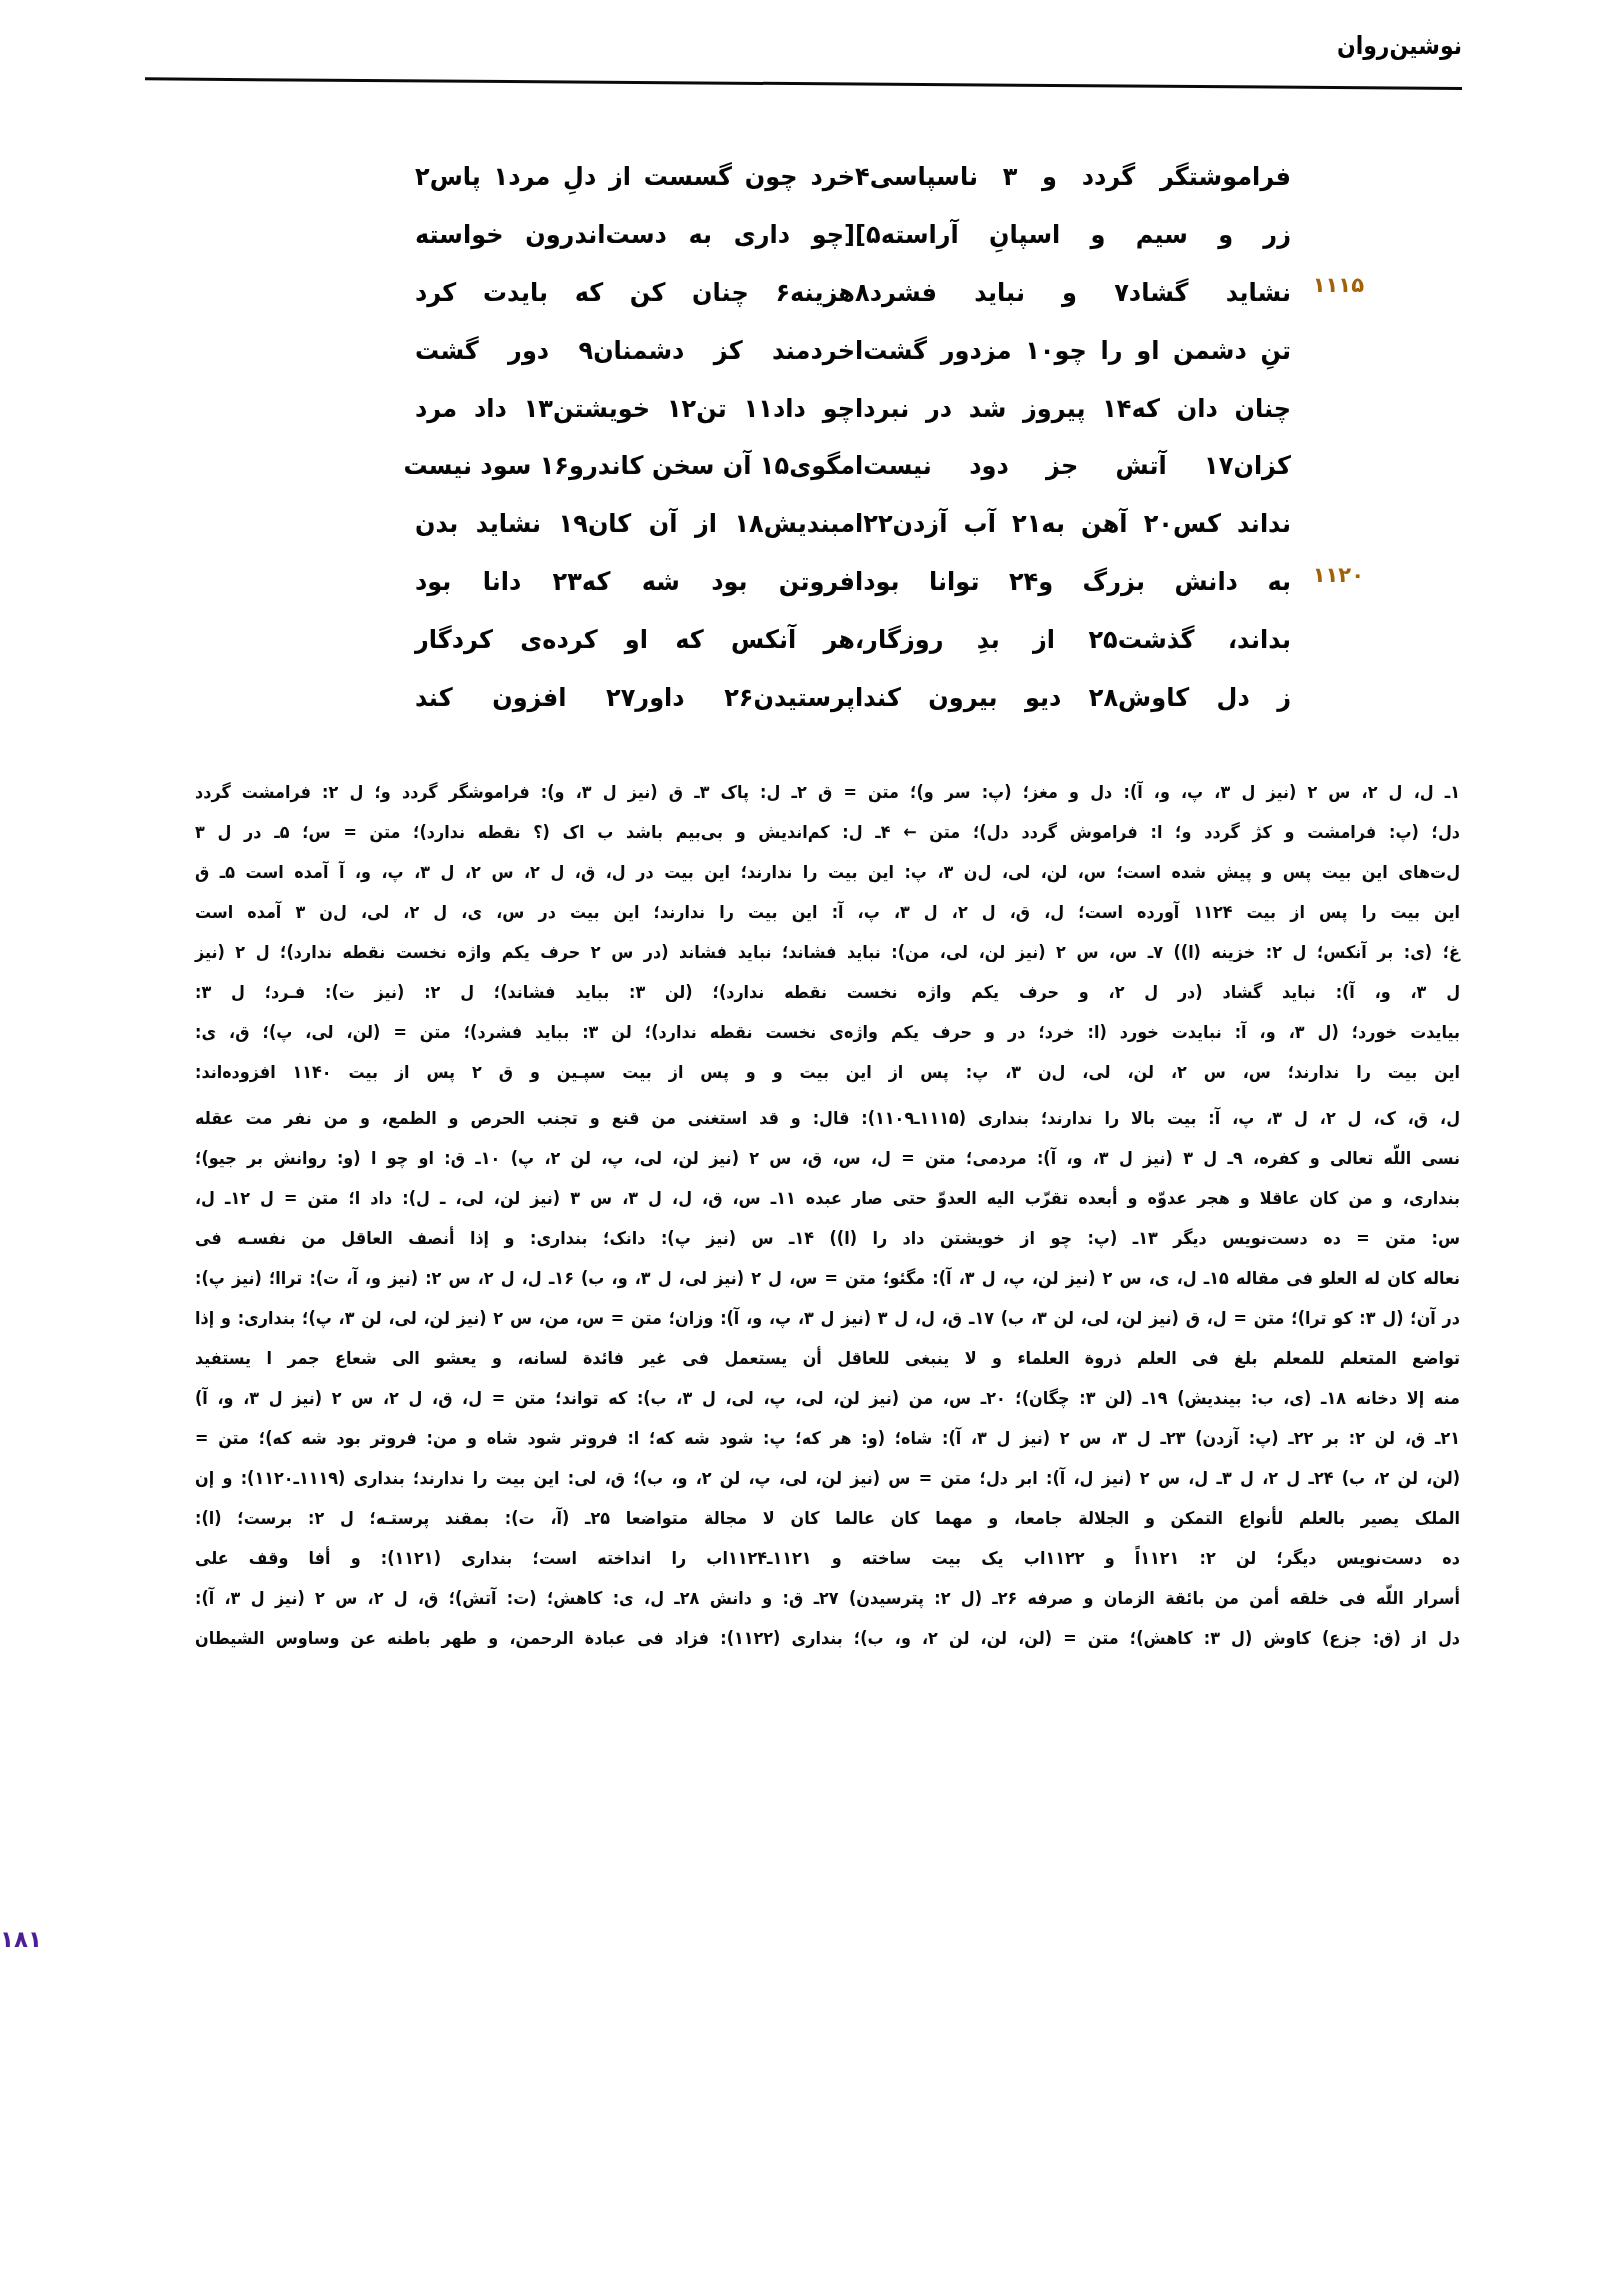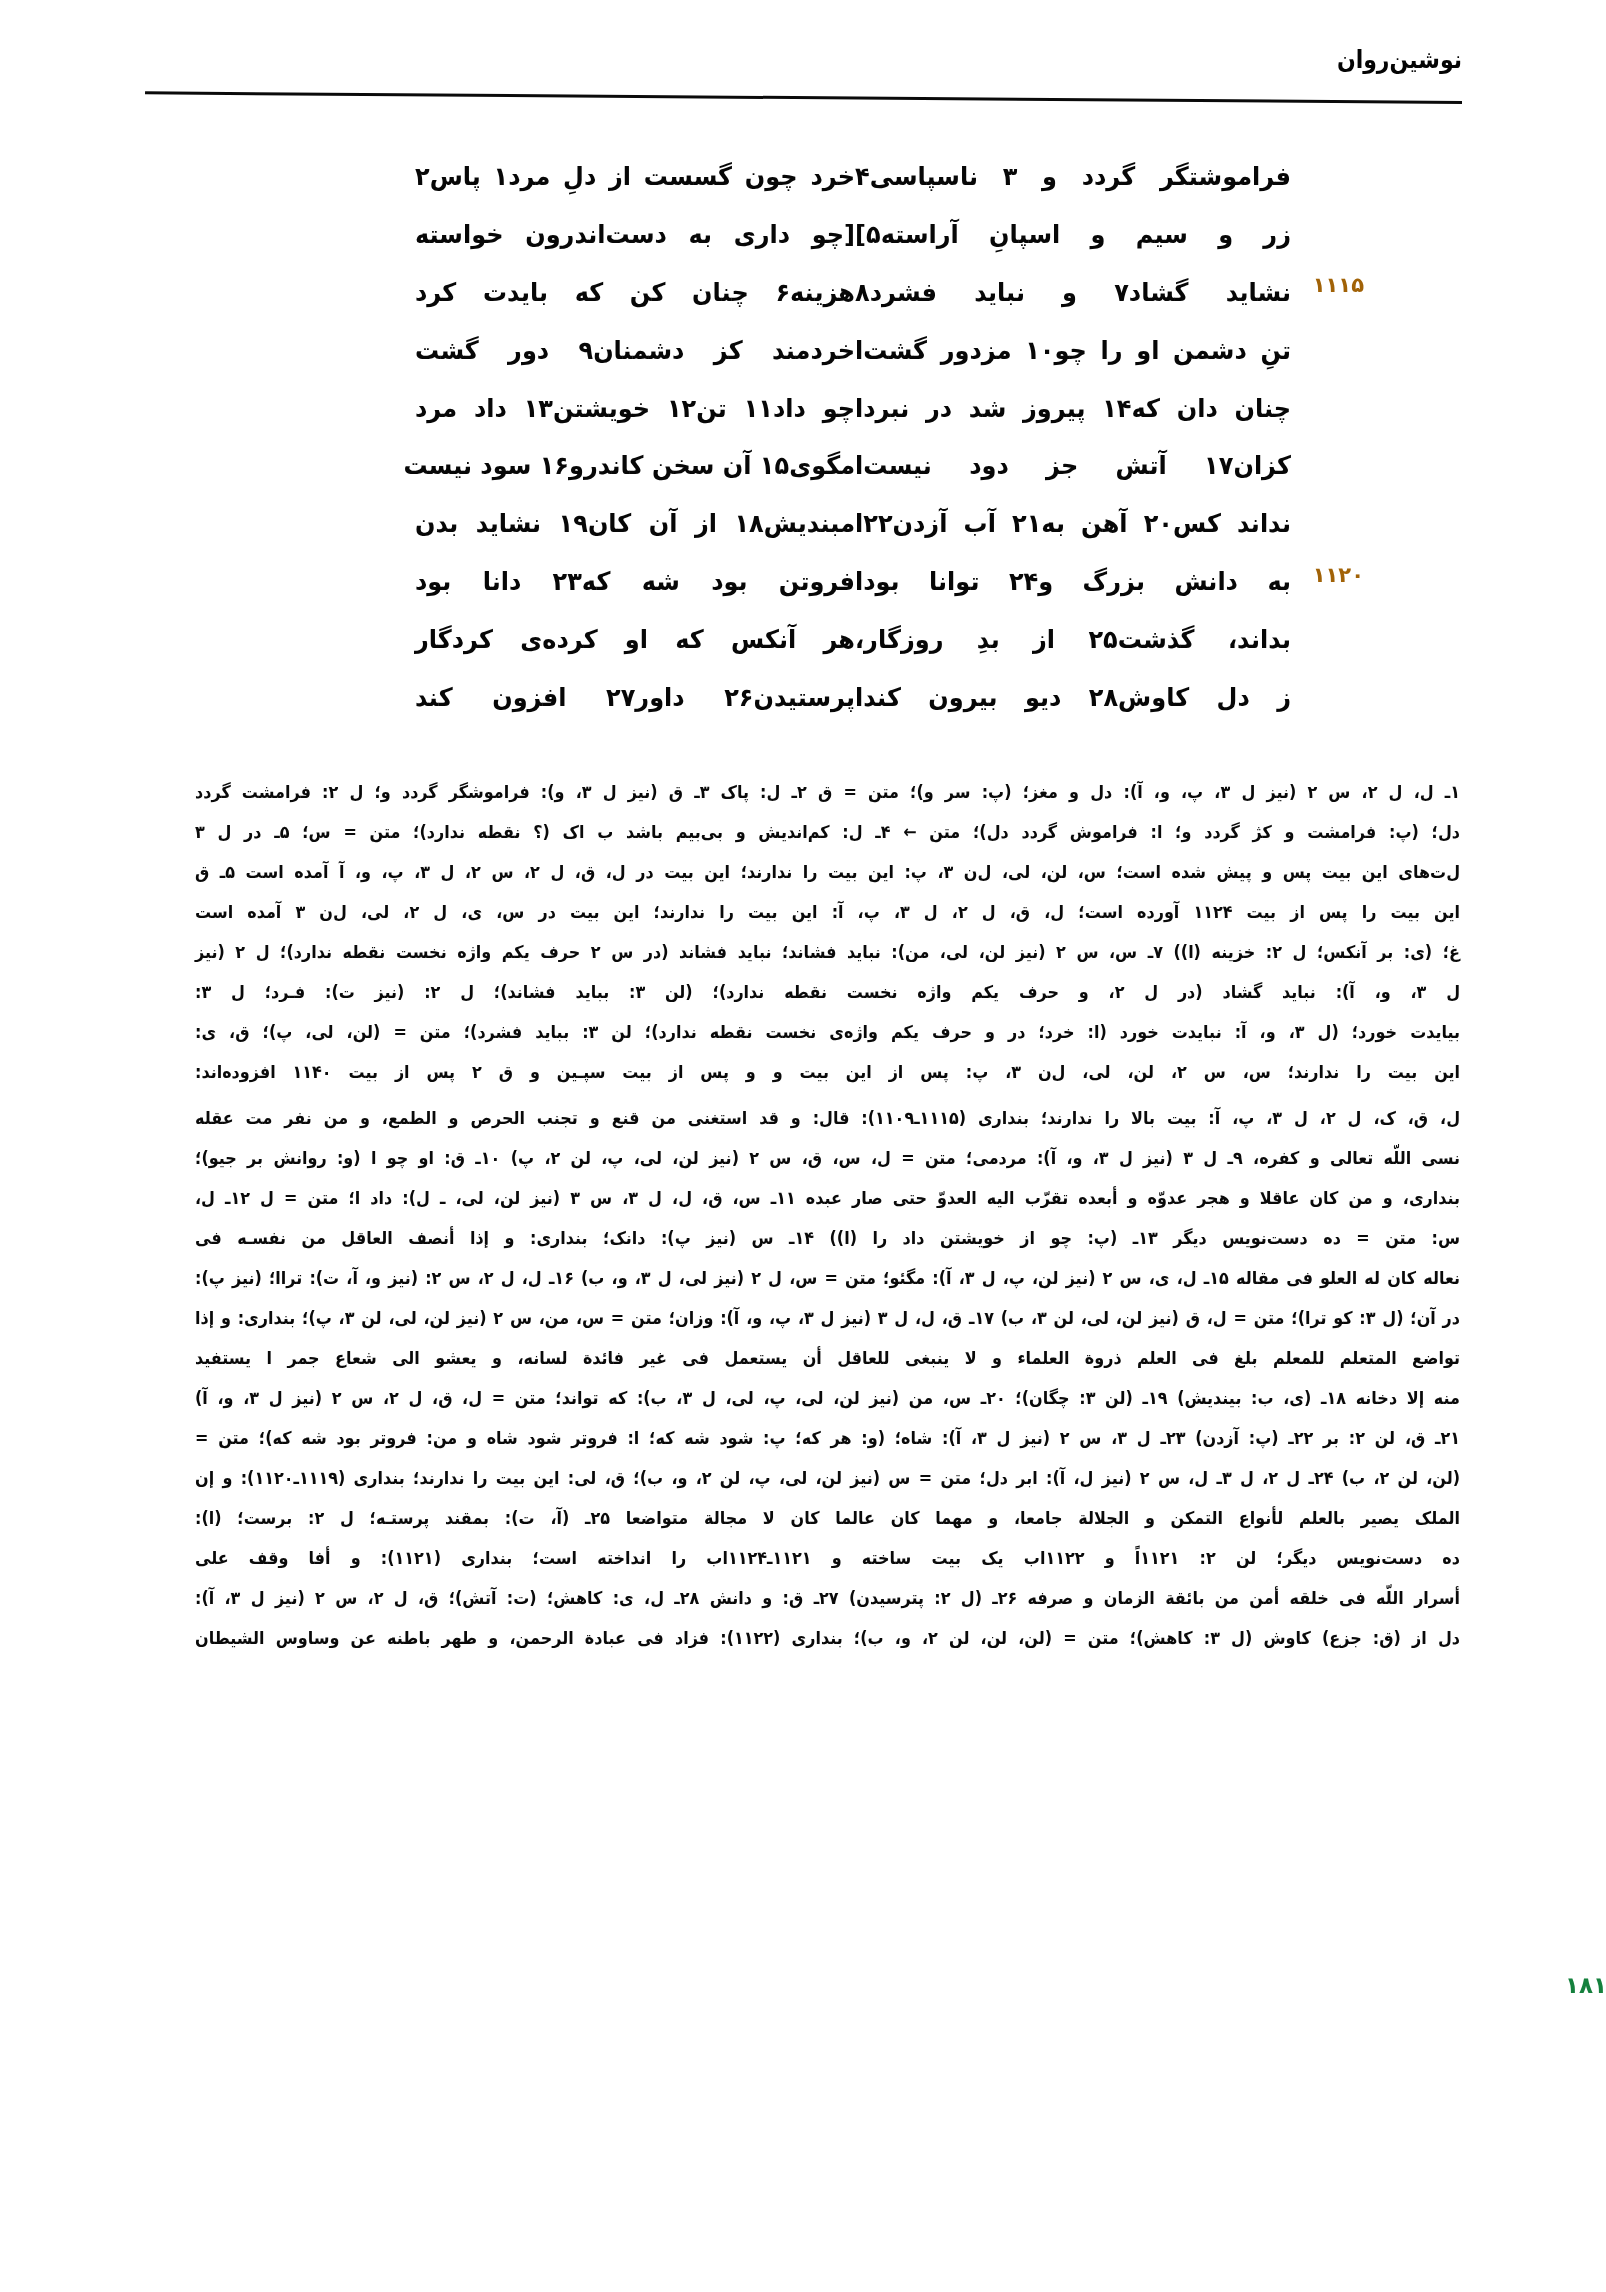--- a/index.html
+++ b/index.html
@@ -24,21 +24,20 @@
     overflow: hidden;
   }
 
   
   .runhead-wrap {
     position: absolute;
     top: 33px;
     right: 145px;
     left: 145px;
     height: 68px;
-    margin-top: 14px;
   }
   .runhead {
     font-family: "DejaVu Sans", sans-serif;
     font-size: 22px;
     font-weight: bold;
     letter-spacing: -1px;
     text-align: right;
     line-height: 29px;
     color: #040404;
     transform: scaleY(1.12);
@@ -120,28 +119,28 @@
     text-align: center;
     text-align-last: center;
   }
 
   .app-block-2 { margin-top: 5.8px; }
   .app-block-3 { margin-top: 5.8px; }
 
   
   .folio {
     position: absolute;
-    top: 1972px;
+    top: 1926px;
     left: 0;
     width: 100%;
-    text-align: right;
+    text-align: left;
     font-size: 23px;
     font-weight: bold;
     letter-spacing: 1px;
-    color: #15803d;
+    color: #4c1d95;
   }
 
   
   .page::after {
     content: "";
     position: absolute;
     inset: 0;
     pointer-events: none;
     background: transparent;
   }

